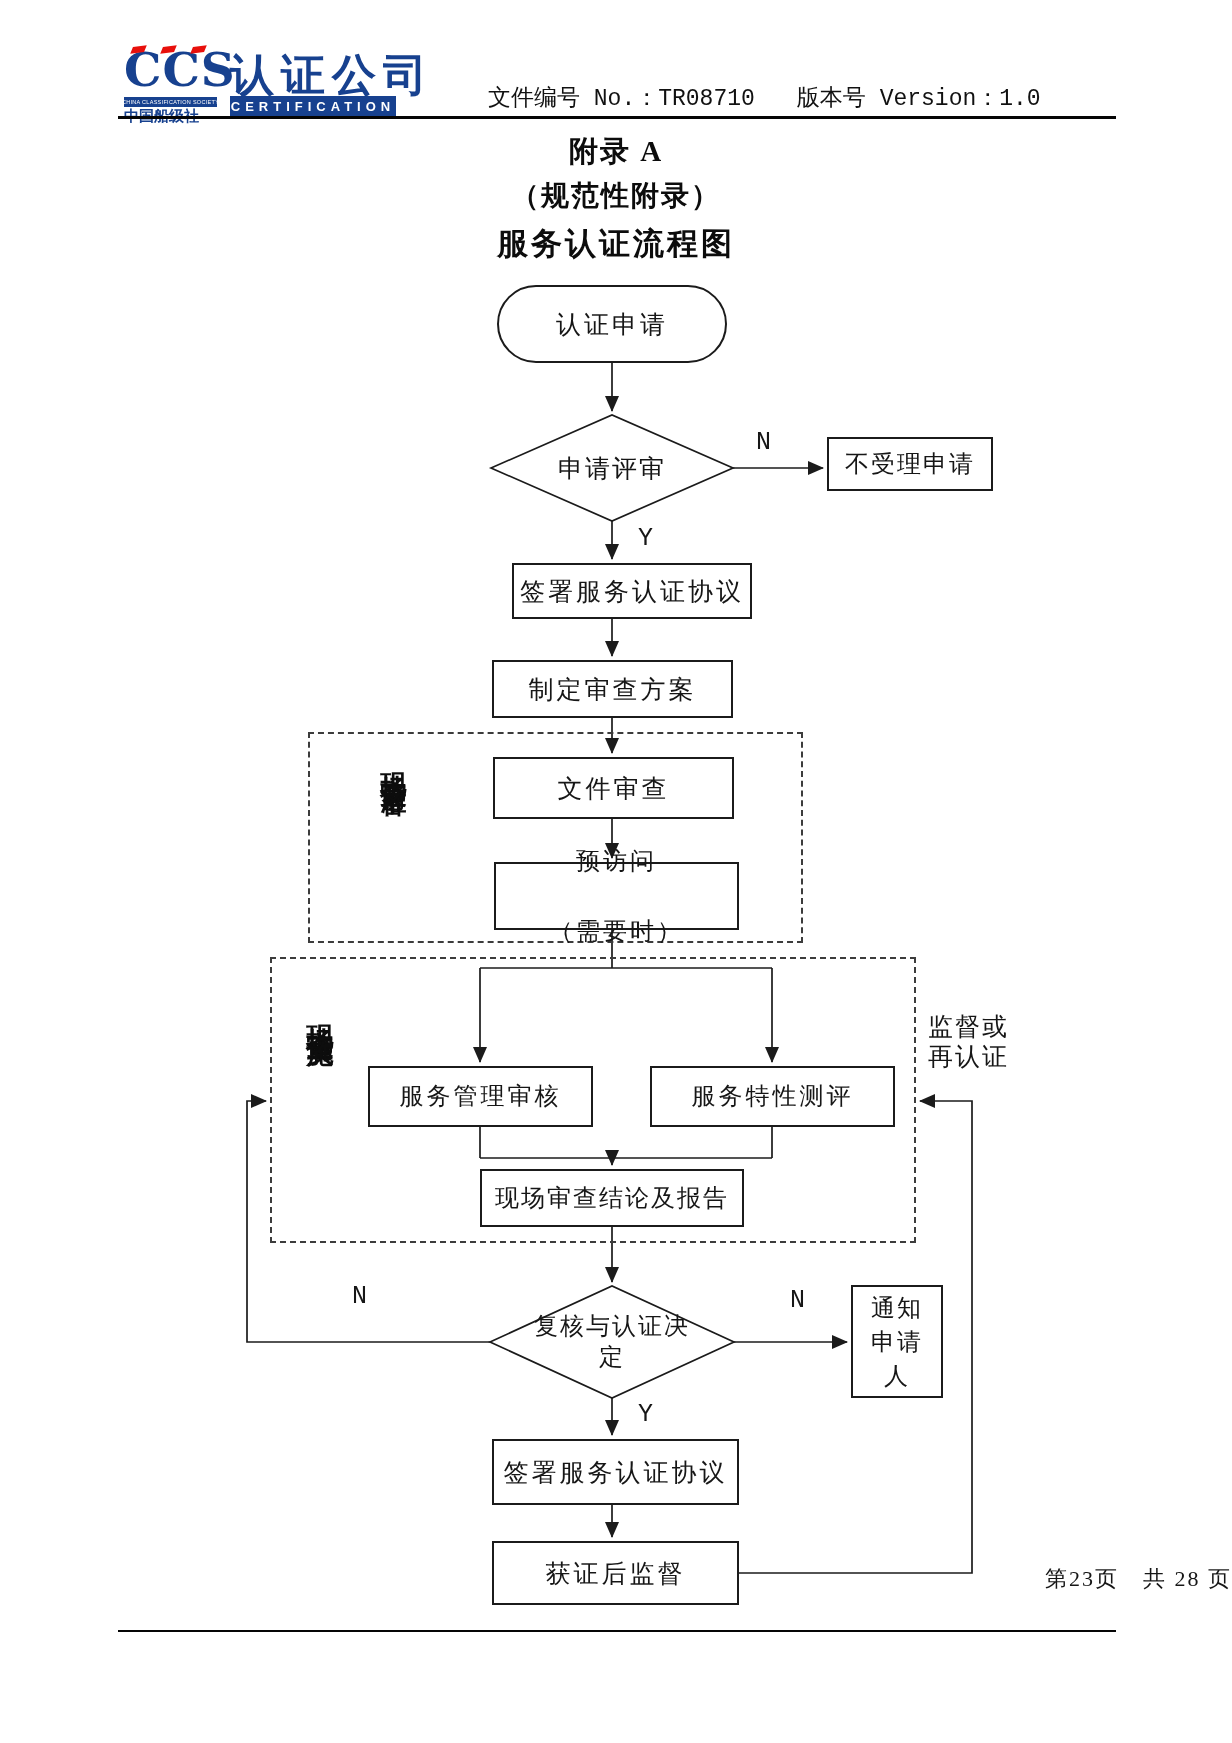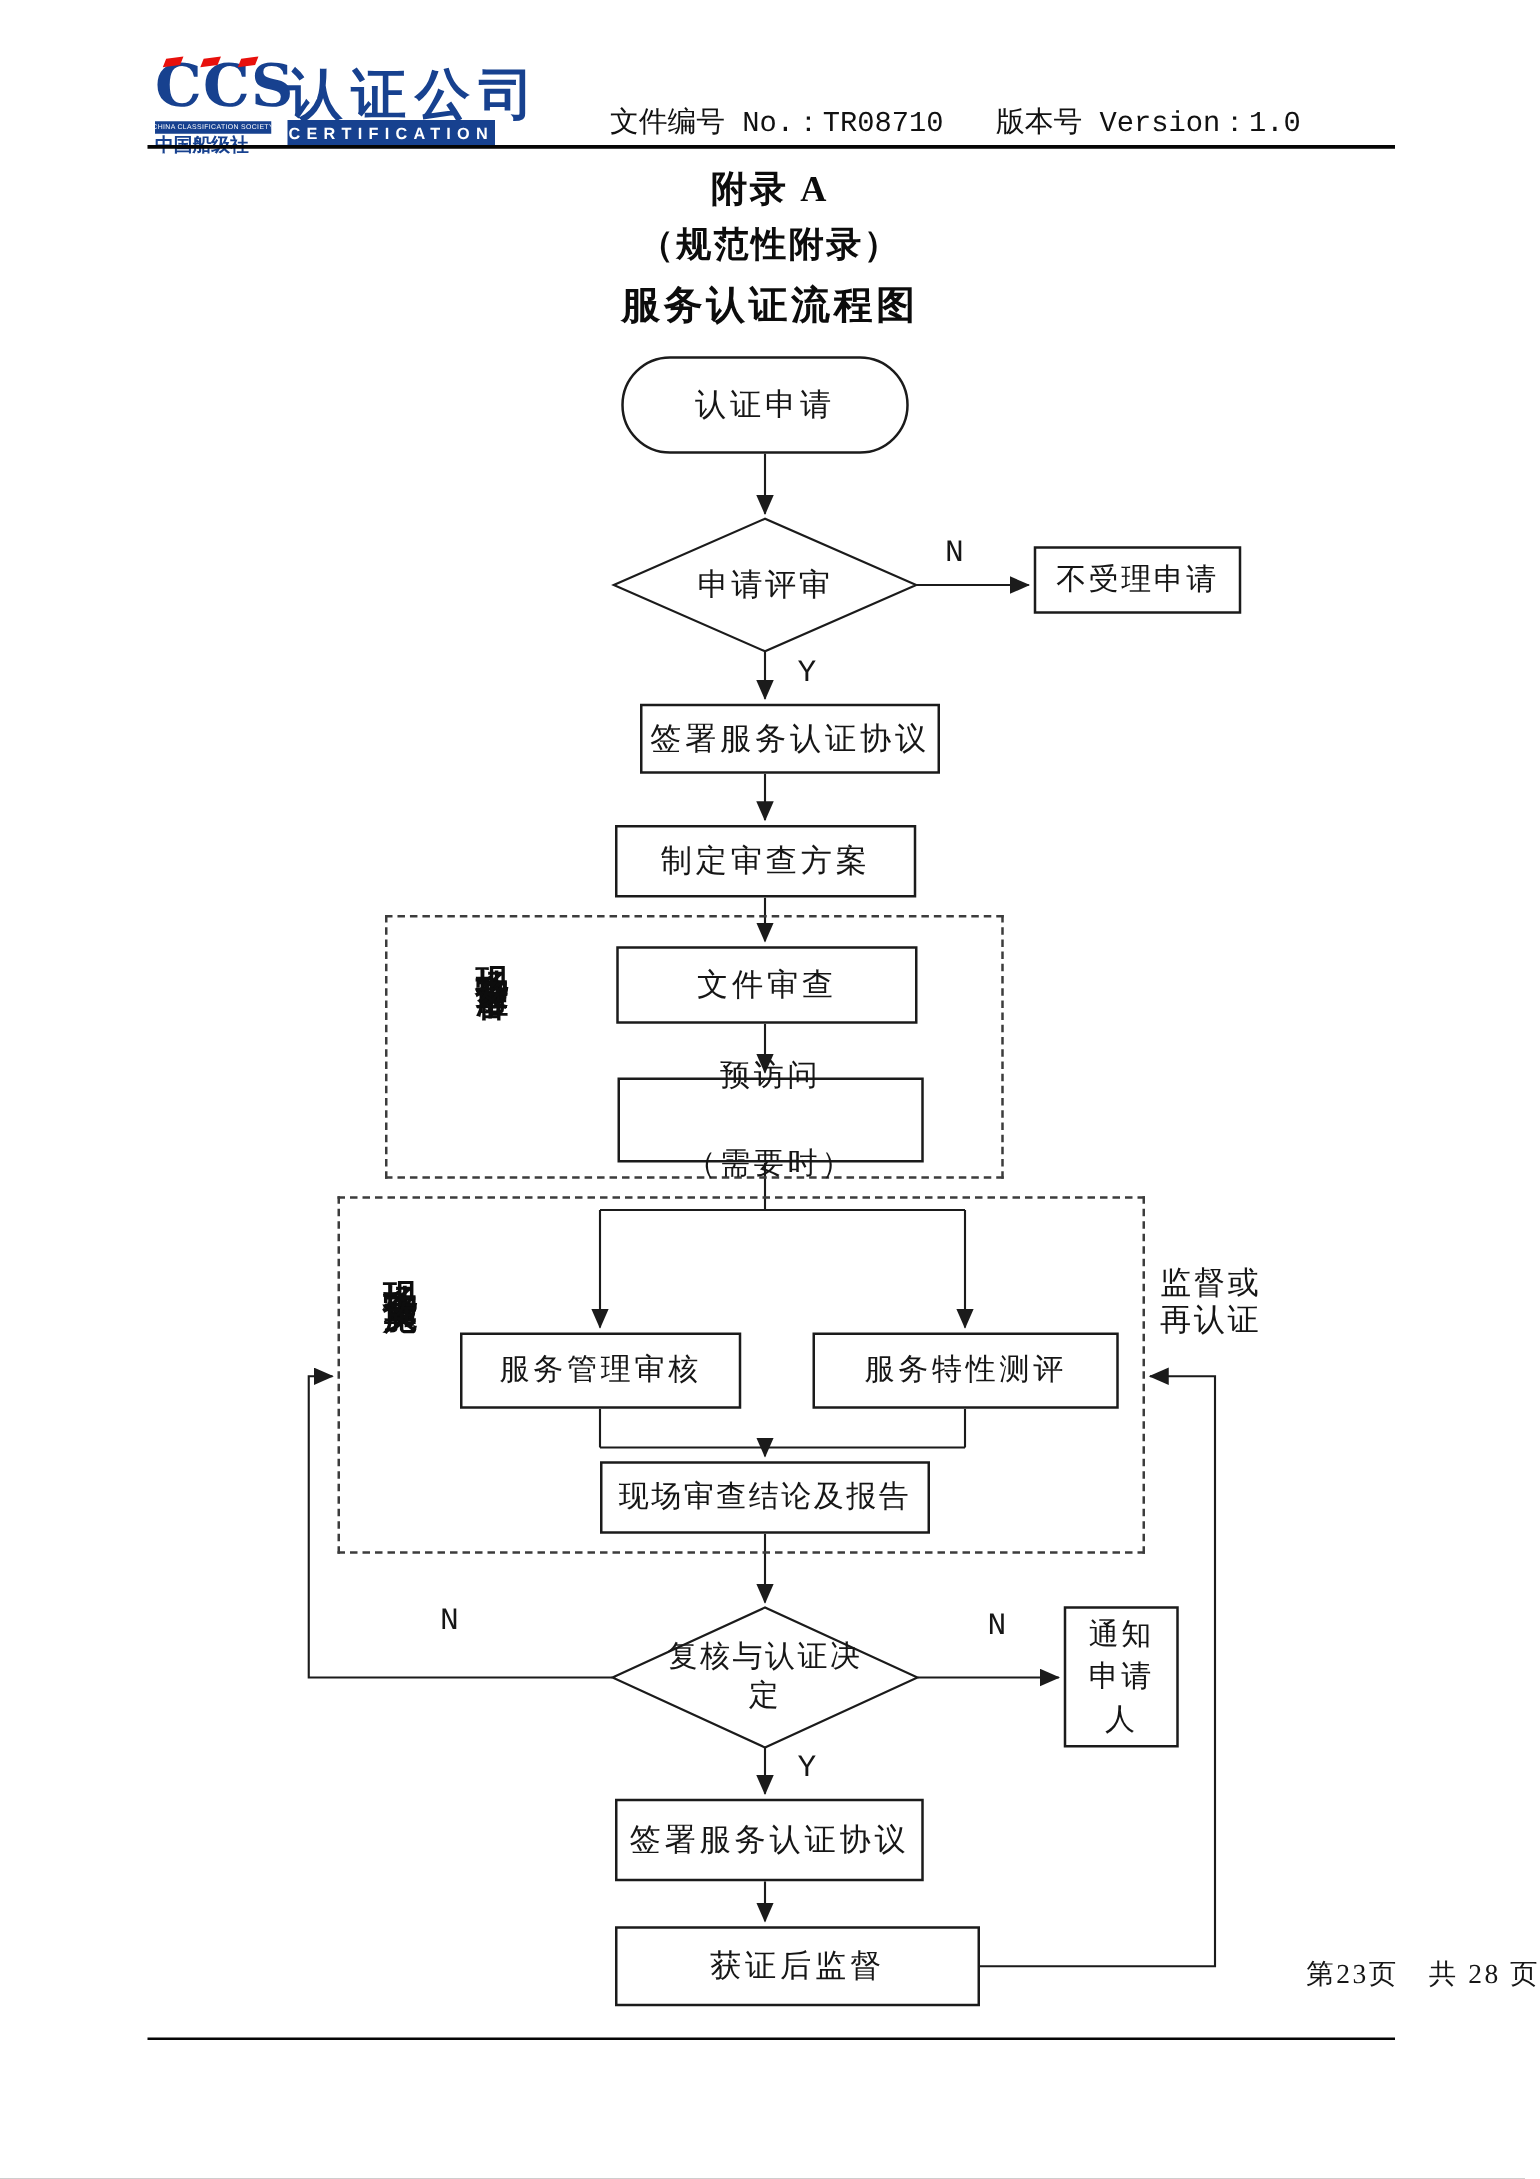--- a/index.html
+++ b/index.html
@@ -176,21 +176,21 @@
   </div>
 
   <div class="node" style="left:851px; top:1285px; width:92px; height:113px; font-size:24px; line-height:34px; letter-spacing:2px;">
     <span>通知</span>
     <span>申请</span>
     <span>人</span>
   </div>
 
   <div class="node" style="left:492px; top:1439px; width:247px; height:66px;">签署服务认证协议</div>
 
-  <div class="node" style="left:492px; top:1541px; width:292px; height:64px;">获证后监督</div>
+  <div class="node" style="left:492px; top:1541px; width:247px; height:64px;">获证后监督</div>
 
   <div class="branch-label" style="left:756px; top:428px;">N</div>
   <div class="branch-label" style="left:638px; top:524px;">Y</div>
   <div class="branch-label" style="left:352px; top:1282px;">N</div>
   <div class="branch-label" style="left:790px; top:1286px;">N</div>
   <div class="branch-label" style="left:638px; top:1400px;">Y</div>
 
   <div class="loop-label" style="left:928px; top:1012px;">
     <div>监督或</div>
     <div>再认证</div>

